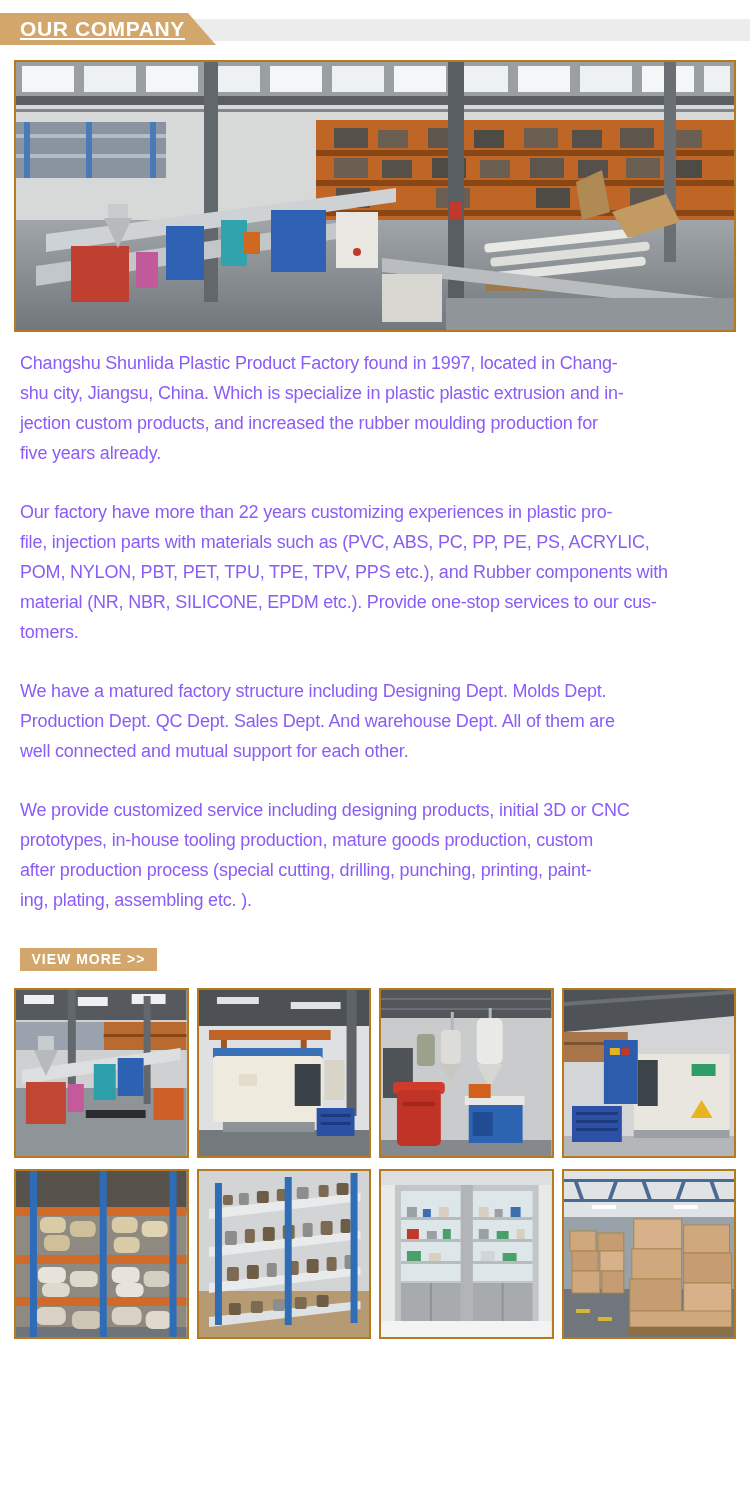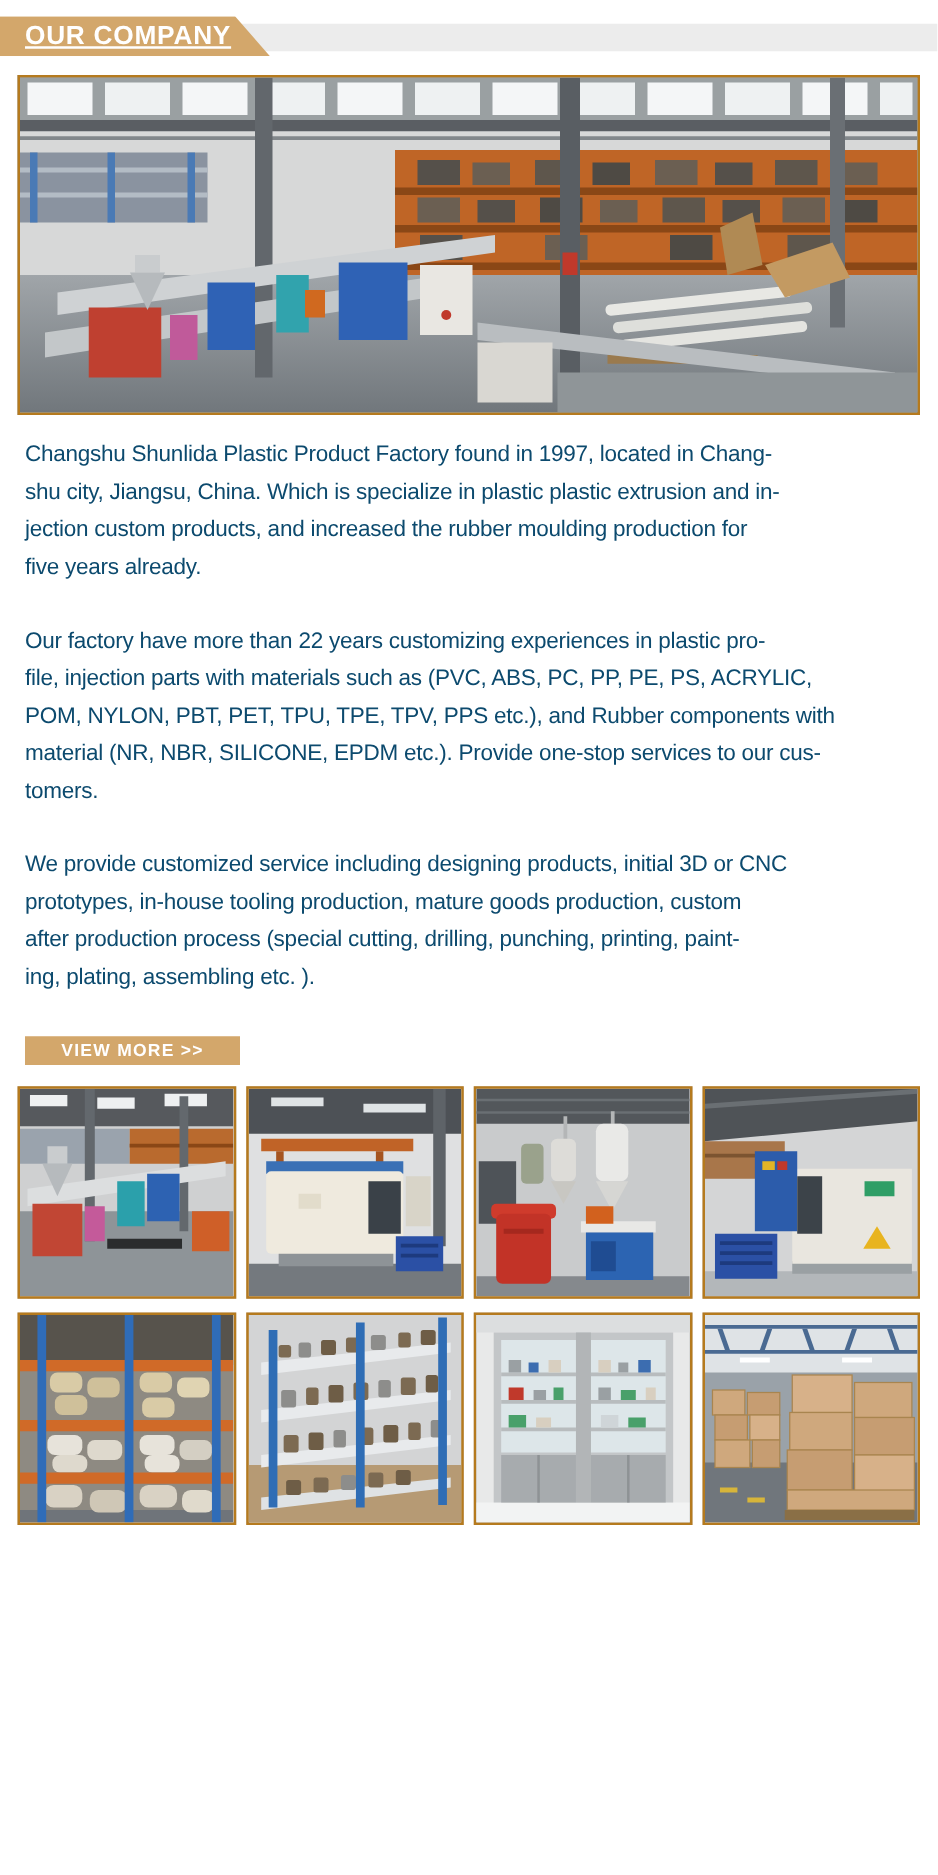--- a/index.html
+++ b/index.html
@@ -32,27 +32,27 @@
   .hero {
     margin:15px 14px 0 14px; height:272px;
     border:2px solid #b57a1e; overflow:hidden; background:#8f959a;
   }
   .hero svg, .thumb svg { display:block; width:100%; height:100%; }
 
   
   .about { margin:16px 14px 0 20px; }
   .about p {
     font-size:18px; line-height:30px; letter-spacing:-0.2px;
-    white-space:pre-line; margin:0 0 29px 0; color:#0c4a6e;
+    white-space:pre-line; margin:0 0 29px 0; color:#8b5cf6;
   }
 
   
   .view-more {
     display:inline-block; margin:4px 0 0 20px;
-    width:172px; height:23px; line-height:23px;
+    width:137px; height:23px; line-height:23px;
     background:#d3a76b; color:#ffffff; text-align:center;
     font-size:14px; font-weight:bold; letter-spacing:1px;
     text-decoration:none; cursor:pointer;
   }
 
   
   .grid {
     margin:17px 14px 0 14px;
     display:grid; grid-template-columns:repeat(4,1fr);
     gap:11px 8px; grid-auto-rows:170px;
@@ -172,20 +172,23 @@
   <section class="about">
     <p>Changshu Shunlida Plastic Product Factory found in 1997, located in Chang-
 shu city, Jiangsu, China. Which is specialize in plastic plastic extrusion and in-
 jection custom products, and increased the rubber moulding production for
 five years already.</p>
     <p>Our factory have more than 22 years customizing experiences in plastic pro-
 file, injection parts with materials such as (PVC, ABS, PC, PP, PE, PS, ACRYLIC,
 POM, NYLON, PBT, PET, TPU, TPE, TPV, PPS etc.), and Rubber components with
 material (NR, NBR, SILICONE, EPDM etc.). Provide one-stop services to our cus-
 tomers.</p>
+    <p>We have a matured factory structure including Designing Dept. Molds Dept.
+Production Dept. QC Dept. Sales Dept. And warehouse Dept. All of them are
+well connected and mutual support for each other.</p>
     <p>We provide customized service including designing products, initial 3D or CNC
 prototypes, in-house tooling production, mature goods production, custom
 after production process (special cutting, drilling, punching, printing, paint-
 ing, plating, assembling etc. ).</p>
   </section>
 
   
   <a class="view-more">VIEW MORE &gt;&gt;</a>
 
   

